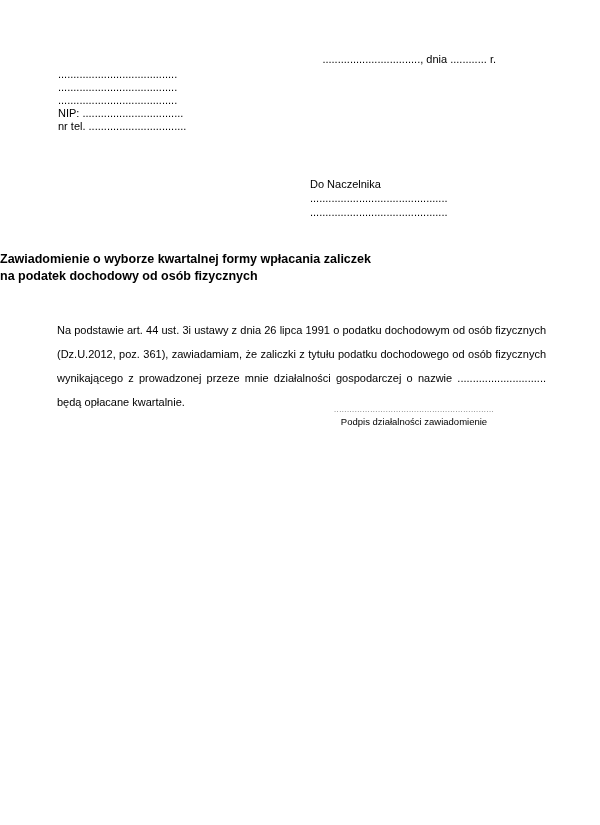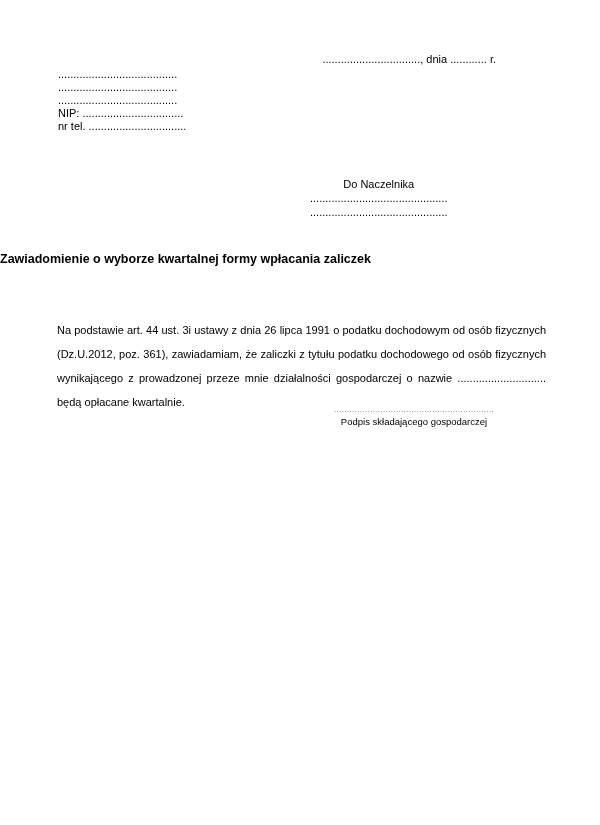--- a/index.html
+++ b/index.html
@@ -30,21 +30,20 @@
     line-height: 13px;
     white-space: nowrap;
   }
   .addressee-block {
     position: absolute;
     top: 177px;
     left: 310px;
     font-size: 11px;
     line-height: 14px;
     white-space: nowrap;
-    text-align: center;
   }
   .doc-title {
     position: absolute;
     top: 251px;
     left: 0;
     width: 600px;
     text-align: left;
     font-size: 12.5px;
     font-weight: bold;
     line-height: 17px;
@@ -94,22 +93,23 @@
   </div>
 
   <div class="addressee-block">
     <div>Do Naczelnika</div>
     <div>.............................................</div>
     <div>.............................................</div>
   </div>
 
   <div class="doc-title">
     <div>Zawiadomienie o wyborze kwartalnej formy wpłacania zaliczek</div>
+    <div>na podatek dochodowy od osób fizycznych</div>
   </div>
 
   <div class="body-paragraph">Na podstawie art. 44 ust. 3i ustawy z dnia 26 lipca 1991 o podatku dochodowym od osób fizycznych (Dz.U.2012, poz. 361), zawiadamiam, że zaliczki z tytułu podatku dochodowego od osób fizycznych wynikającego z prowadzonej przeze mnie działalności gospodarczej o nazwie ............................. będą opłacane kwartalnie.</div>
 
   <div class="signature-block">
     <div class="signature-line">....................................................................</div>
-    <div class="signature-caption">Podpis składającego gospodarczej</div>
+    <div class="signature-caption">Podpis działalności zawiadomienie</div>
   </div>
 
 </div>
 
 </body></html>

